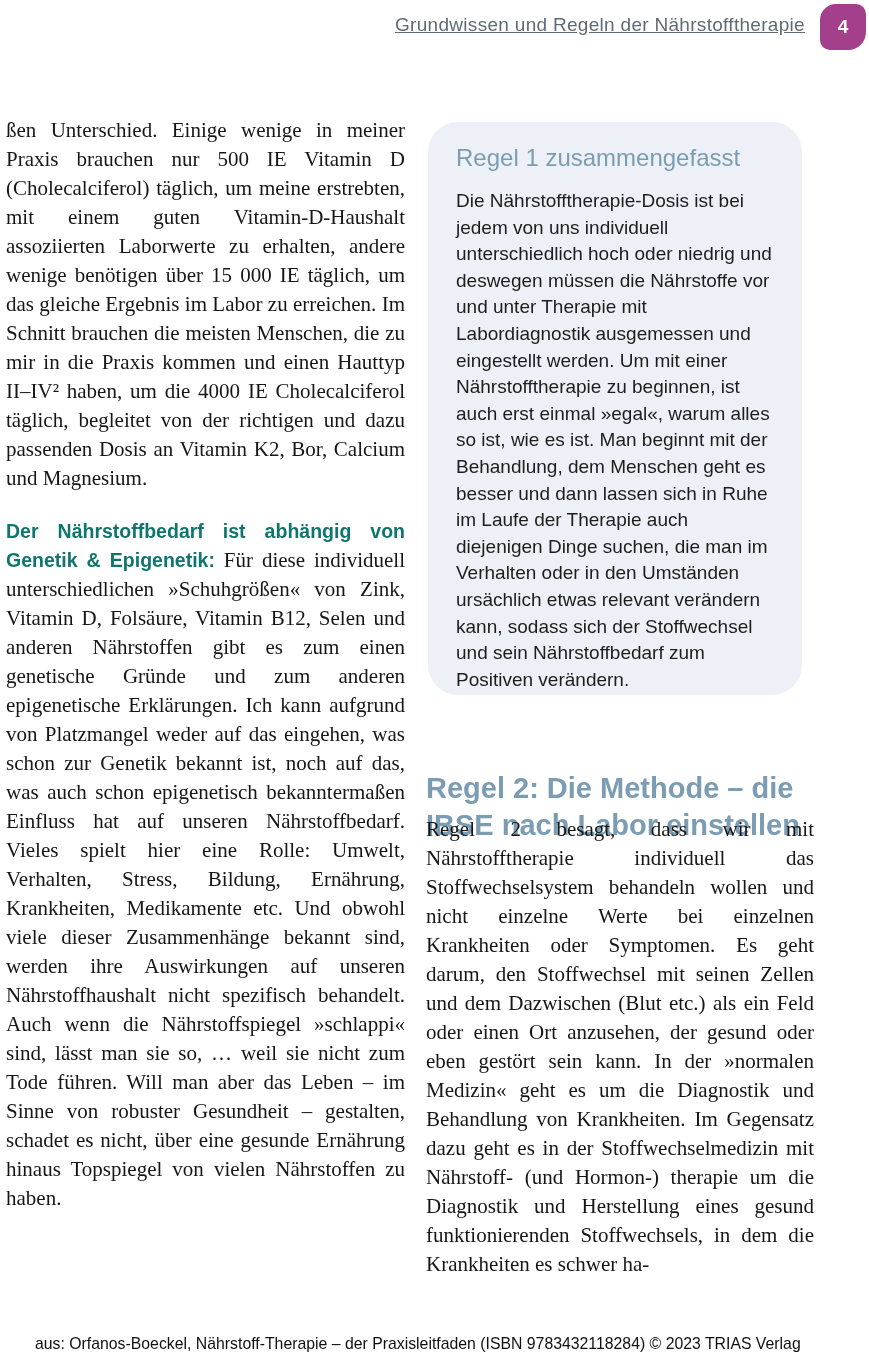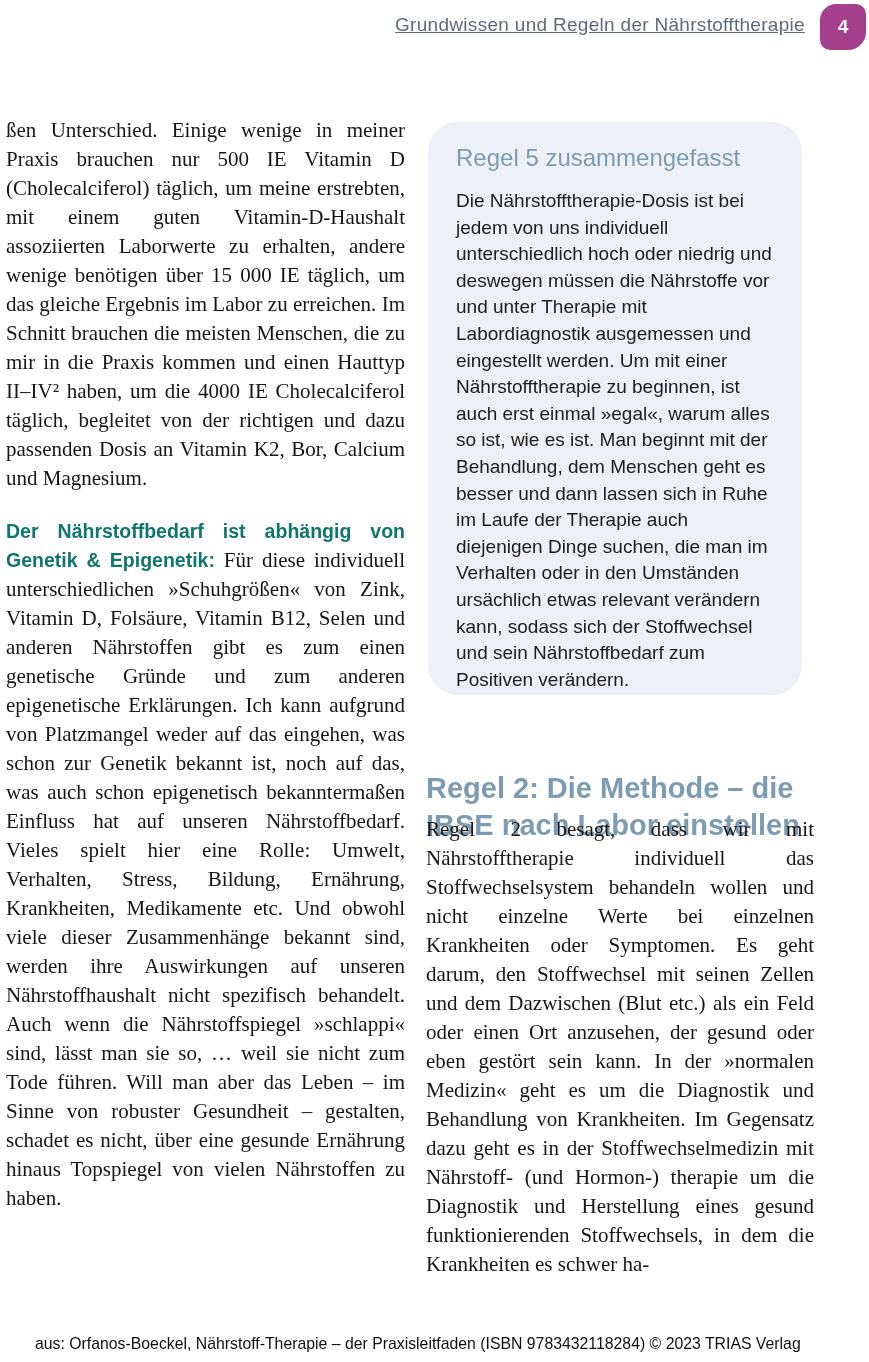--- a/index.html
+++ b/index.html
@@ -140,21 +140,21 @@
   <div class="left-col">
     <p class="body-serif">ßen Unterschied. Einige wenige in meiner Praxis brauchen nur 500 IE Vitamin D (Cholecalciferol) täglich, um meine erstrebten, mit einem guten Vitamin-D-Haushalt assoziierten Laborwerte zu erhalten, andere wenige benötigen über 15 000 IE täglich, um das gleiche Ergebnis im Labor zu erreichen. Im Schnitt brauchen die meisten Menschen, die zu mir in die Praxis kommen und einen Hauttyp II–IV² haben, um die 4000 IE Cholecalciferol täglich, begleitet von der richtigen und dazu passenden Dosis an Vitamin K2, Bor, Calcium und Magnesium.</p>
     <p class="body-serif para2">
       <span class="leadin">Der Nährstoffbedarf ist abhängig von Genetik &amp; Epigenetik:</span>
       <span> </span>
       <span>Für diese individuell unterschiedlichen »Schuhgrößen« von Zink, Vitamin D, Folsäure, Vitamin B12, Selen und anderen Nährstoffen gibt es zum einen genetische Gründe und zum anderen epigenetische Erklärungen. Ich kann aufgrund von Platzmangel weder auf das eingehen, was schon zur Genetik bekannt ist, noch auf das, was auch schon epigenetisch bekanntermaßen Einfluss hat auf unseren Nährstoffbedarf. Vieles spielt hier eine Rolle: Umwelt, Verhalten, Stress, Bildung, Ernährung, Krankheiten, Medikamente etc. Und obwohl viele dieser Zusammenhänge bekannt sind, werden ihre Auswirkungen auf unseren Nährstoffhaushalt nicht spezifisch behandelt. Auch wenn die Nährstoffspiegel »schlappi« sind, lässt man sie so, … weil sie nicht zum Tode führen. Will man aber das Leben – im Sinne von robuster Gesundheit – gestalten, schadet es nicht, über eine gesunde Ernährung hinaus Topspiegel von vielen Nährstoffen zu haben.</span>
     </p>
   </div>
 
   <div class="rule-box">
-    <h2 class="rule-box-title">Regel 5 zusammengefasst</h2>
+    <h2 class="rule-box-title">Regel 1 zusammengefasst</h2>
     <div class="rule-box-text">Die Nährstofftherapie-Dosis ist bei jedem von uns individuell unterschiedlich hoch oder niedrig und deswegen müssen die Nährstoffe vor und unter Therapie mit Labordiagnostik ausgemessen und eingestellt werden. Um mit einer Nährstofftherapie zu beginnen, ist auch erst einmal »egal«, warum alles so ist, wie es ist. Man beginnt mit der Behandlung, dem Menschen geht es besser und dann lassen sich in Ruhe im Laufe der Therapie auch diejenigen Dinge suchen, die man im Verhalten oder in den Umständen ursächlich etwas relevant verändern kann, sodass sich der Stoffwechsel und sein Nährstoffbedarf zum Positiven verändern.</div>
   </div>
 
   <h1 class="section-heading">Regel 2: Die Methode – die IBSE nach Labor einstellen</h1>
 
   <div class="section-text body-serif">Regel 2 besagt, dass wir mit Nährstofftherapie individuell das Stoffwechselsystem behandeln wollen und nicht einzelne Werte bei einzelnen Krankheiten oder Symptomen. Es geht darum, den Stoffwechsel mit seinen Zellen und dem Dazwischen (Blut etc.) als ein Feld oder einen Ort anzusehen, der gesund oder eben gestört sein kann. In der »normalen Medizin« geht es um die Diagnostik und Behandlung von Krankheiten. Im Gegensatz dazu geht es in der Stoffwechselmedizin mit Nährstoff- (und Hormon-) therapie um die Diagnostik und Herstellung eines gesund funktionierenden Stoffwechsels, in dem die Krankheiten es schwer ha-</div>
 
   <div class="footer-credit">aus: Orfanos-Boeckel, Nährstoff-Therapie – der Praxisleitfaden (ISBN 9783432118284) © 2023 TRIAS Verlag</div>
 
 </div>

